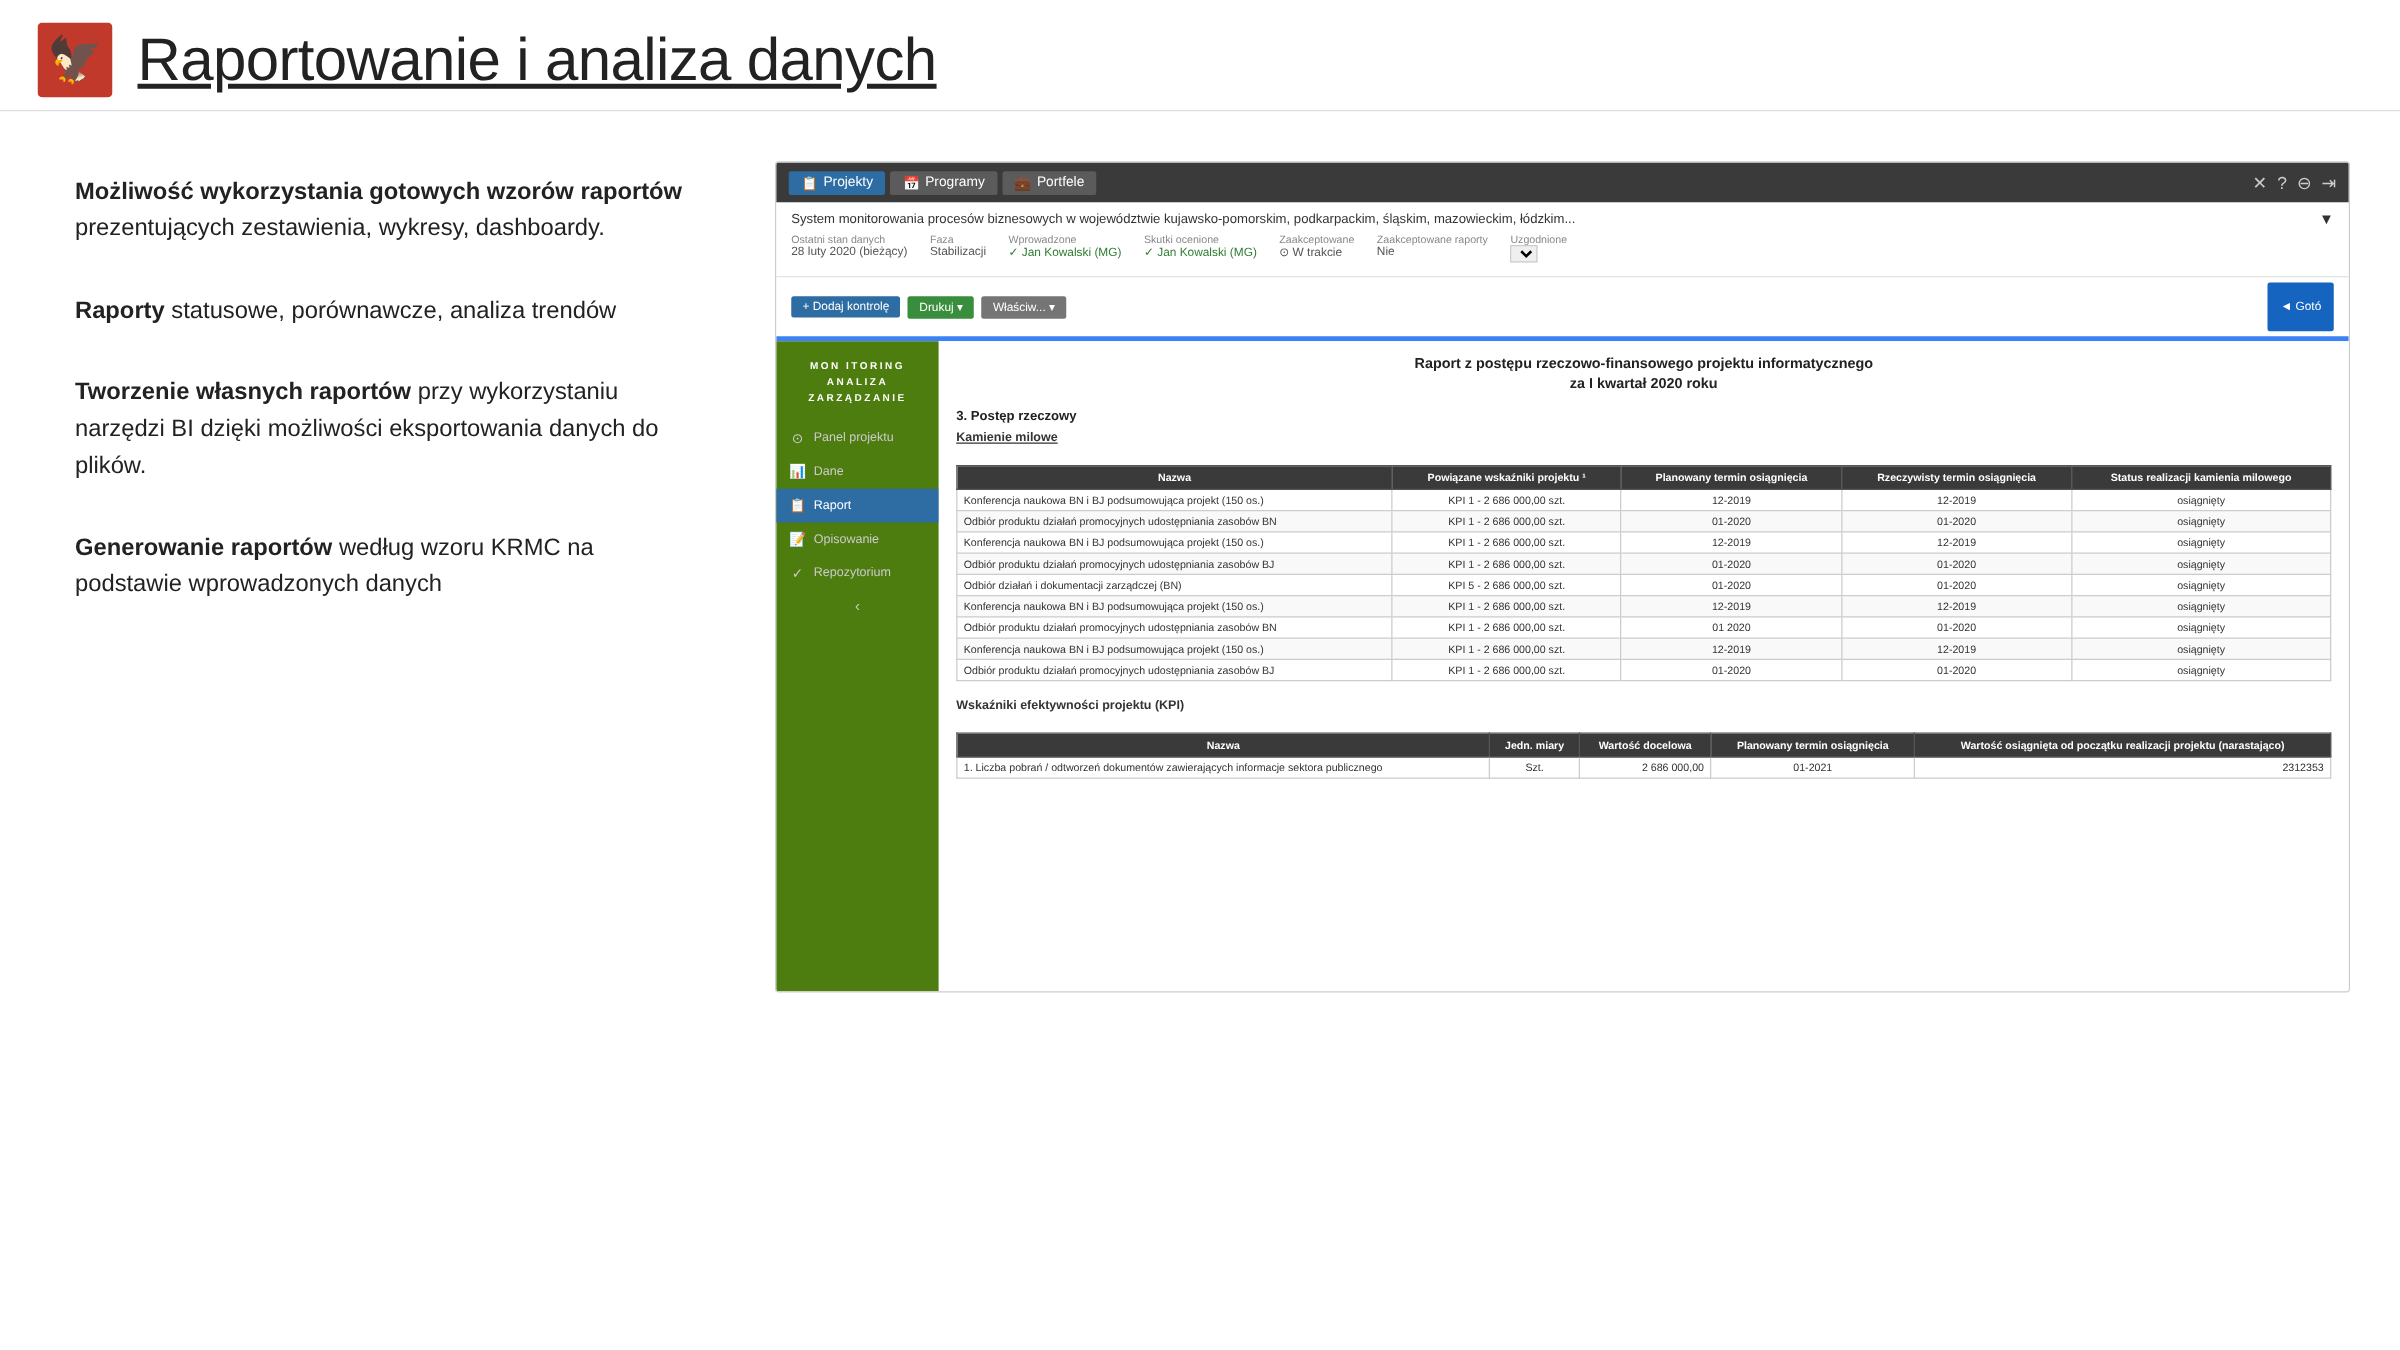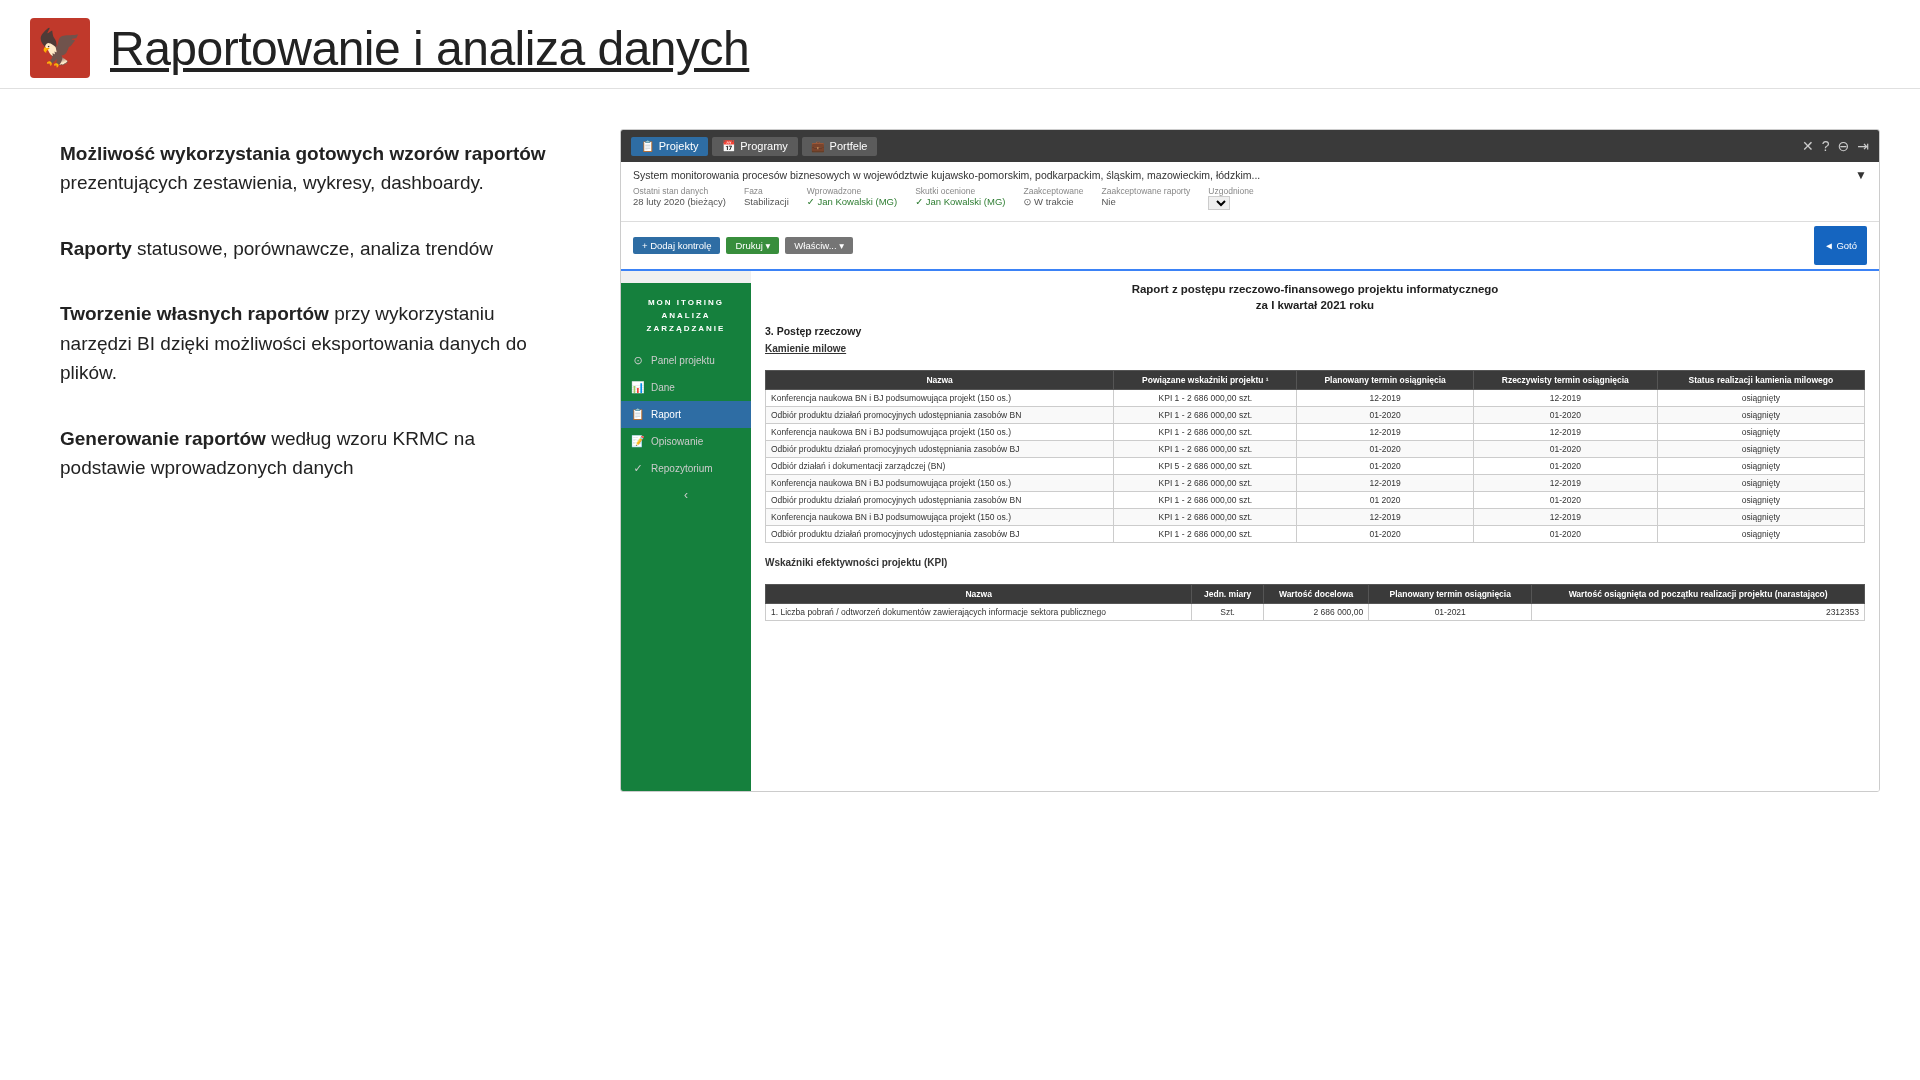--- a/index.html
+++ b/index.html
@@ -132,21 +132,21 @@
       color: #2e7d32;
     }
 
     
     .toolbar {
       display: flex;
       align-items: center;
       gap: 6px;
       padding: 4px 12px;
       background: #fff;
-      border-bottom: 2px solid #3b82f6;
+      border-bottom: 4px solid #3b82f6;
     }
     .btn-toolbar {
       background: #2e6da4;
       color: #fff;
       border: none;
       padding: 3px 9px;
       font-size: 9.5px;
       cursor: pointer;
       border-radius: 2px;
       display: flex;
@@ -169,24 +169,23 @@
     
     .app-body {
       display: flex;
       background: #f0f0f0;
       min-height: 520px;
     }
 
     
     .app-sidebar {
       width: 130px;
-      background: #15803d;
+      background: #4d7c0f;
       flex-shrink: 0;
       padding-top: 6px;
-      margin-top: 12px;
     }
     .sidebar-logo {
       text-align: center;
       color: #fff;
       font-size: 8px;
       font-weight: bold;
       letter-spacing: 2px;
       padding: 8px 4px 12px;
       line-height: 1.6;
     }
@@ -418,21 +417,21 @@
         <div class="sidebar-item">
           <span class="sidebar-icon">✓</span>
           <span>Repozytorium</span>
         </div>
         <div class="sidebar-collapse">‹</div>
       </div>
 
       <div class="app-main">
         <div class="report-title">
           <div>Raport z postępu rzeczowo-finansowego projektu informatycznego</div>
-          <div>za I kwartał 2021 roku</div>
+          <div>za I kwartał 2020 roku</div>
         </div>
 
         <div class="section-heading">3. Postęp rzeczowy</div>
 
         <div class="subsection-heading">Kamienie milowe</div>
 
         <table class="data-table">
           <thead>
             <tr>
               <th>Nazwa</th>

